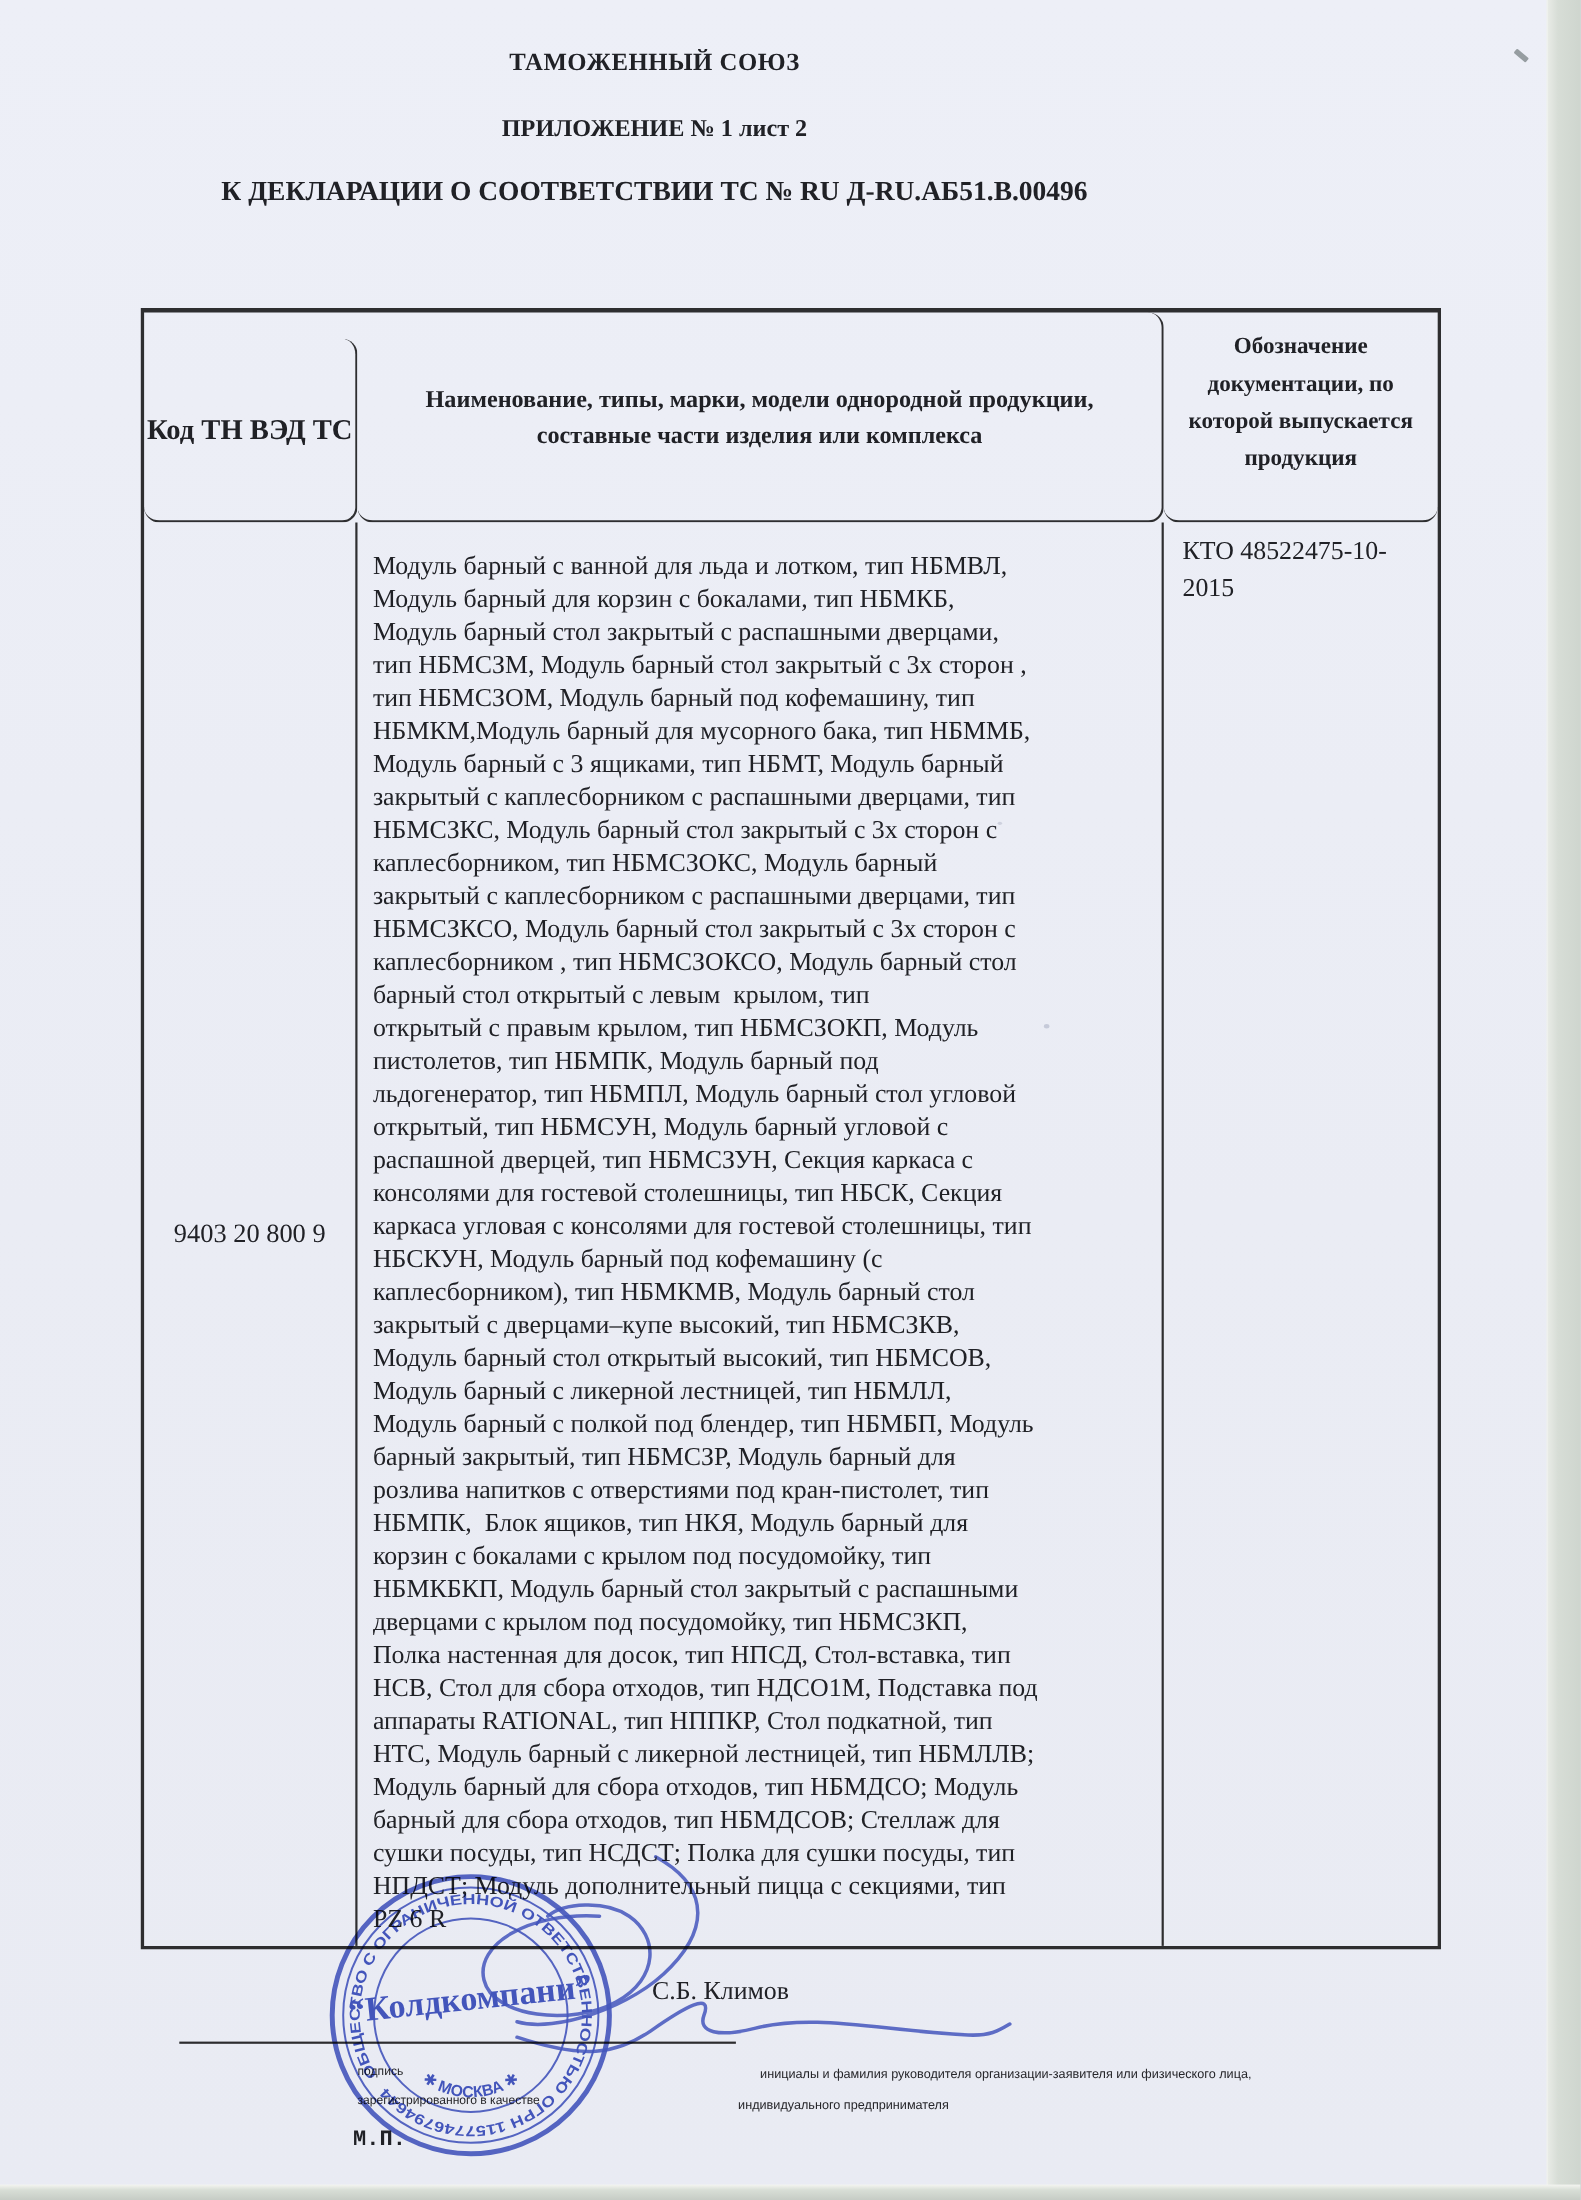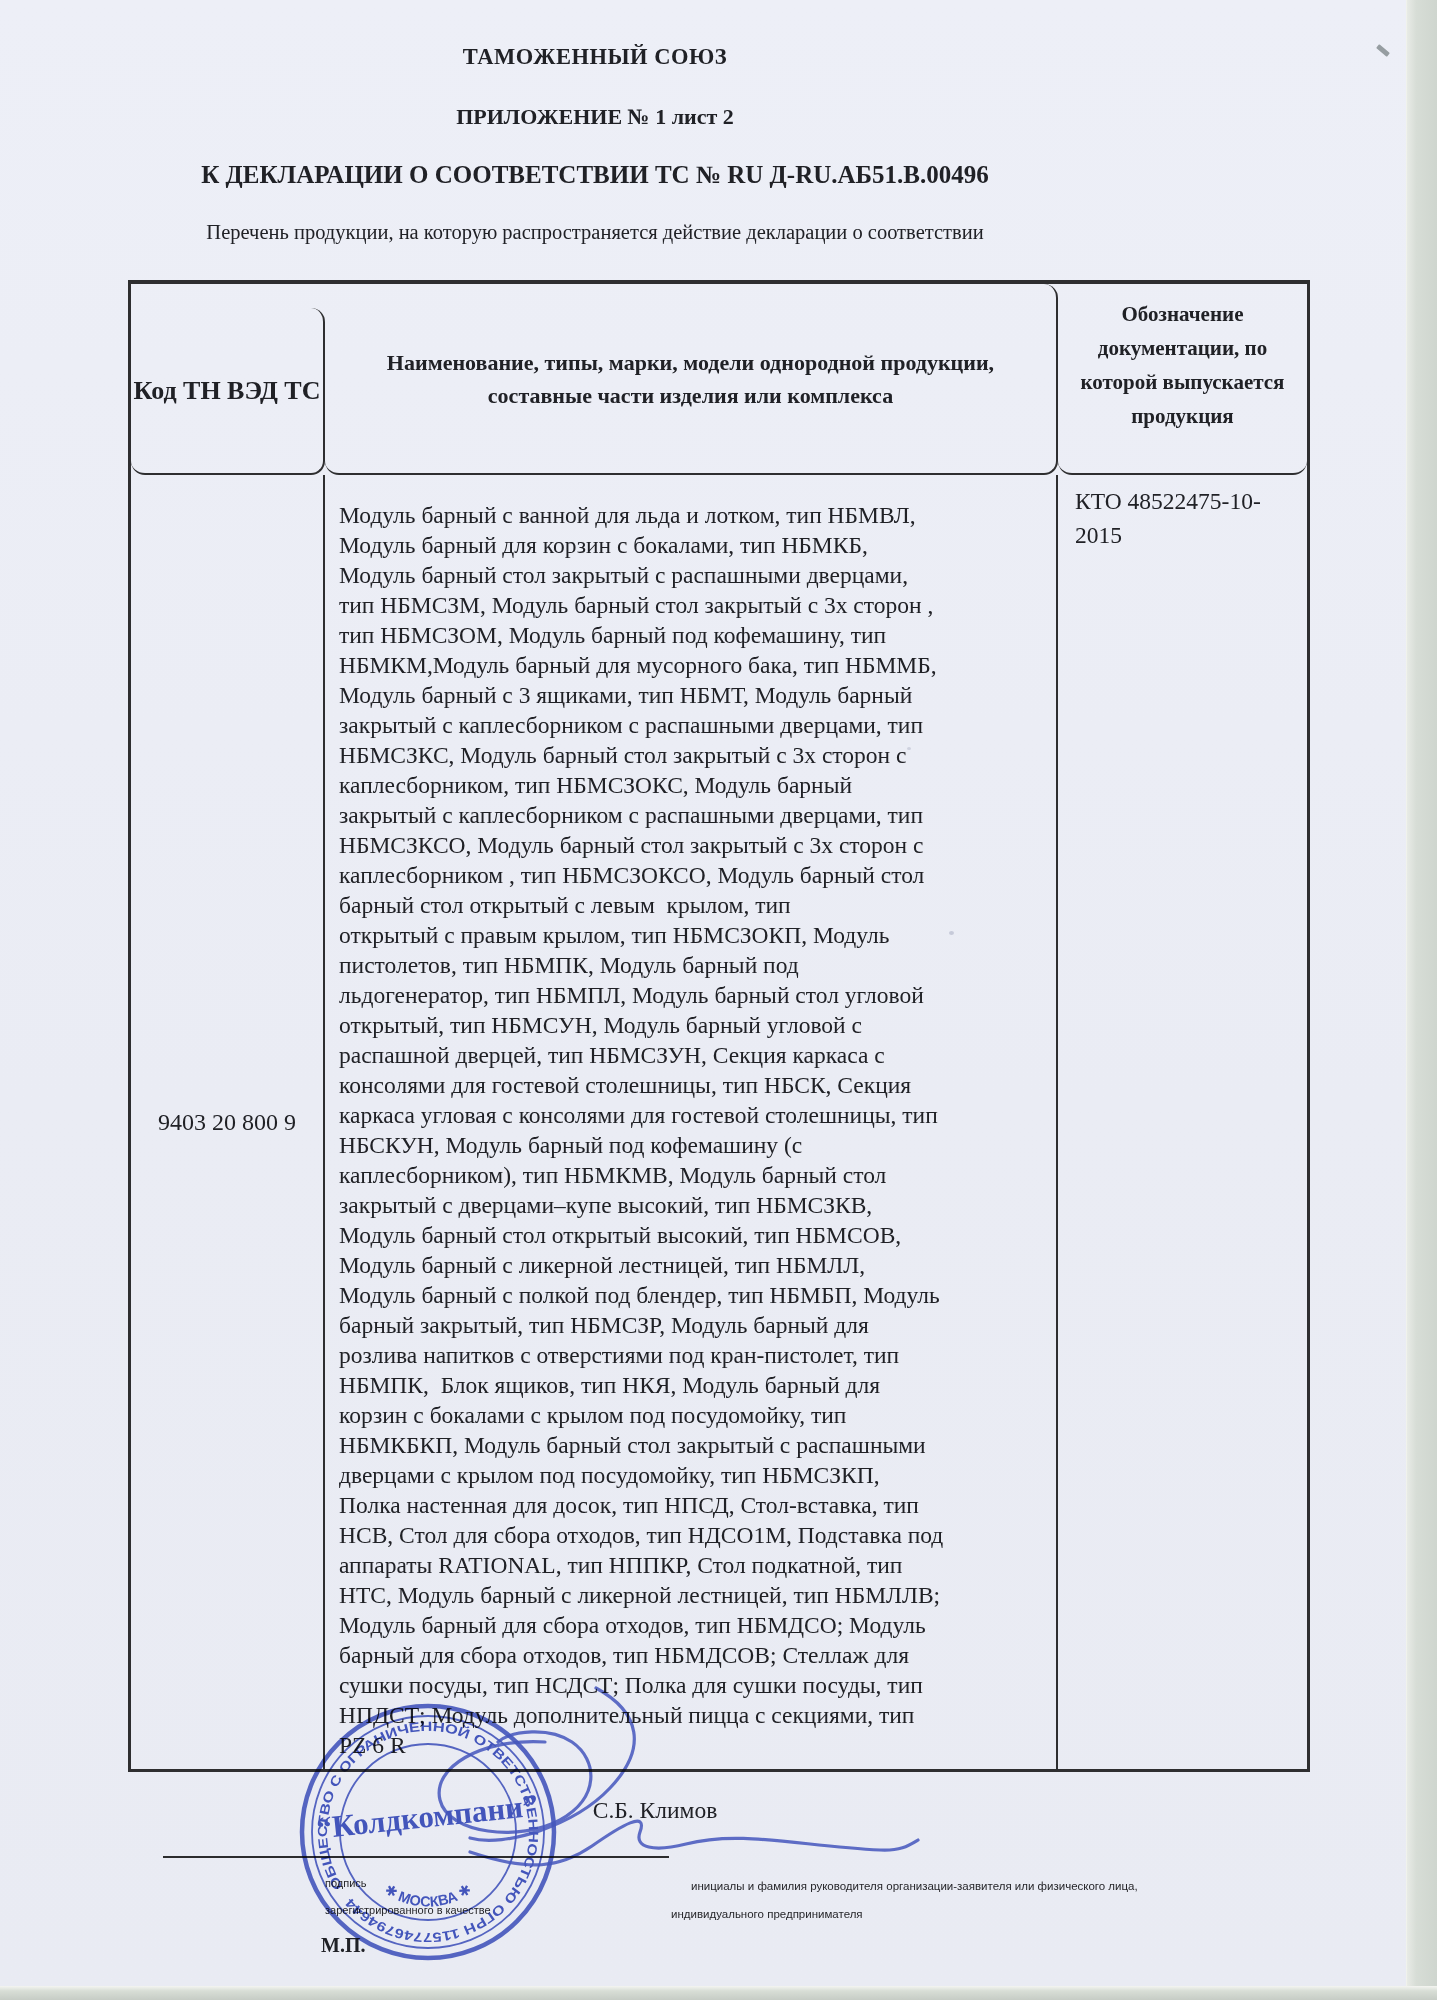--- a/index.html
+++ b/index.html
@@ -31,21 +31,21 @@
   .code-cell{display:flex;align-items:center;justify-content:center;font-size:24px;}
   .products{padding:25px 6px 0 14px;font-size:23.5px;}
   .pline{height:30px;line-height:30px;white-space:pre;}
   .docref{padding:9px 12px 0 17px;font-size:23.5px;line-height:34px;}
   
   .sig-name{left:455px;top:1797px;width:400px;text-align:center;font-size:23.5px;}
   .sig-line{left:163px;top:1856px;width:506px;height:0;border-top:2px solid #2c2c2e;}
   .small-sans{font-family:"Liberation Sans","DejaVu Sans",sans-serif;font-size:11px;color:#26262a;}
   .lbl-podpis{left:325px;top:1877px;}
   .lbl-reg{left:325px;top:1904px;}
-  .lbl-mp{left:321px;top:1934px;font-family:Liberation Serif, serif;font-size:20px;font-weight:700;}
+  .lbl-mp{left:321px;top:1934px;font-family:Liberation Mono, monospace;font-size:20px;font-weight:700;}
   .fn1{left:671px;top:1880px;font-size:11.5px;padding-left:20px;}
   .fn2{left:671px;top:1908px;font-size:11.5px;}
   
   .stamp-svg{left:240px;top:1650px;mix-blend-mode:multiply;opacity:.93;}
   
   .edge-right{left:1406px;top:0;width:31px;height:2000px;
     background:linear-gradient(90deg,#e8ebe6 0,#d7ddd6 30%,#ced5ce 100%);
     border-left:1px solid #f0f2ec;}
   .edge-bottom{left:0;top:1986px;width:1437px;height:14px;
     background:linear-gradient(180deg,#f4f5f1 0%,#d8ded6 35%,#c6ccc5 100%);}
@@ -54,21 +54,20 @@
   .speck3{left:907px;top:747px;width:4px;height:3px;background:#ced1de;border-radius:50%;}
 </style>
 </head>
 <body>
 
 <div class="page">
 
   <div class="abs ctr t1">ТАМОЖЕННЫЙ СОЮЗ</div>
   <div class="abs ctr t2">ПРИЛОЖЕНИЕ № 1 лист 2</div>
   <div class="abs ctr t3">К ДЕКЛАРАЦИИ О СООТВЕТСТВИИ ТС № RU Д-RU.АБ51.В.00496</div>
-  <div class="abs ctr subtitle">Перечень продукции, на которую распространяется действие декларации о соответствии</div>
 
   <div class="abs doc-table">
     <div class="cell br bb hcell h1">Код ТН ВЭД ТС</div>
     <div class="cell br bb hcell h2">
       <div class="inner">Наименование, типы, марки, модели однородной продукции, составные части изделия или комплекса</div>
     </div>
     <div class="cell bb hcell h3">
       <div class="inner">Обозначение документации, по которой выпускается продукция</div>
     </div>
     <div class="cell br code-cell">9403 20 800 9</div>

